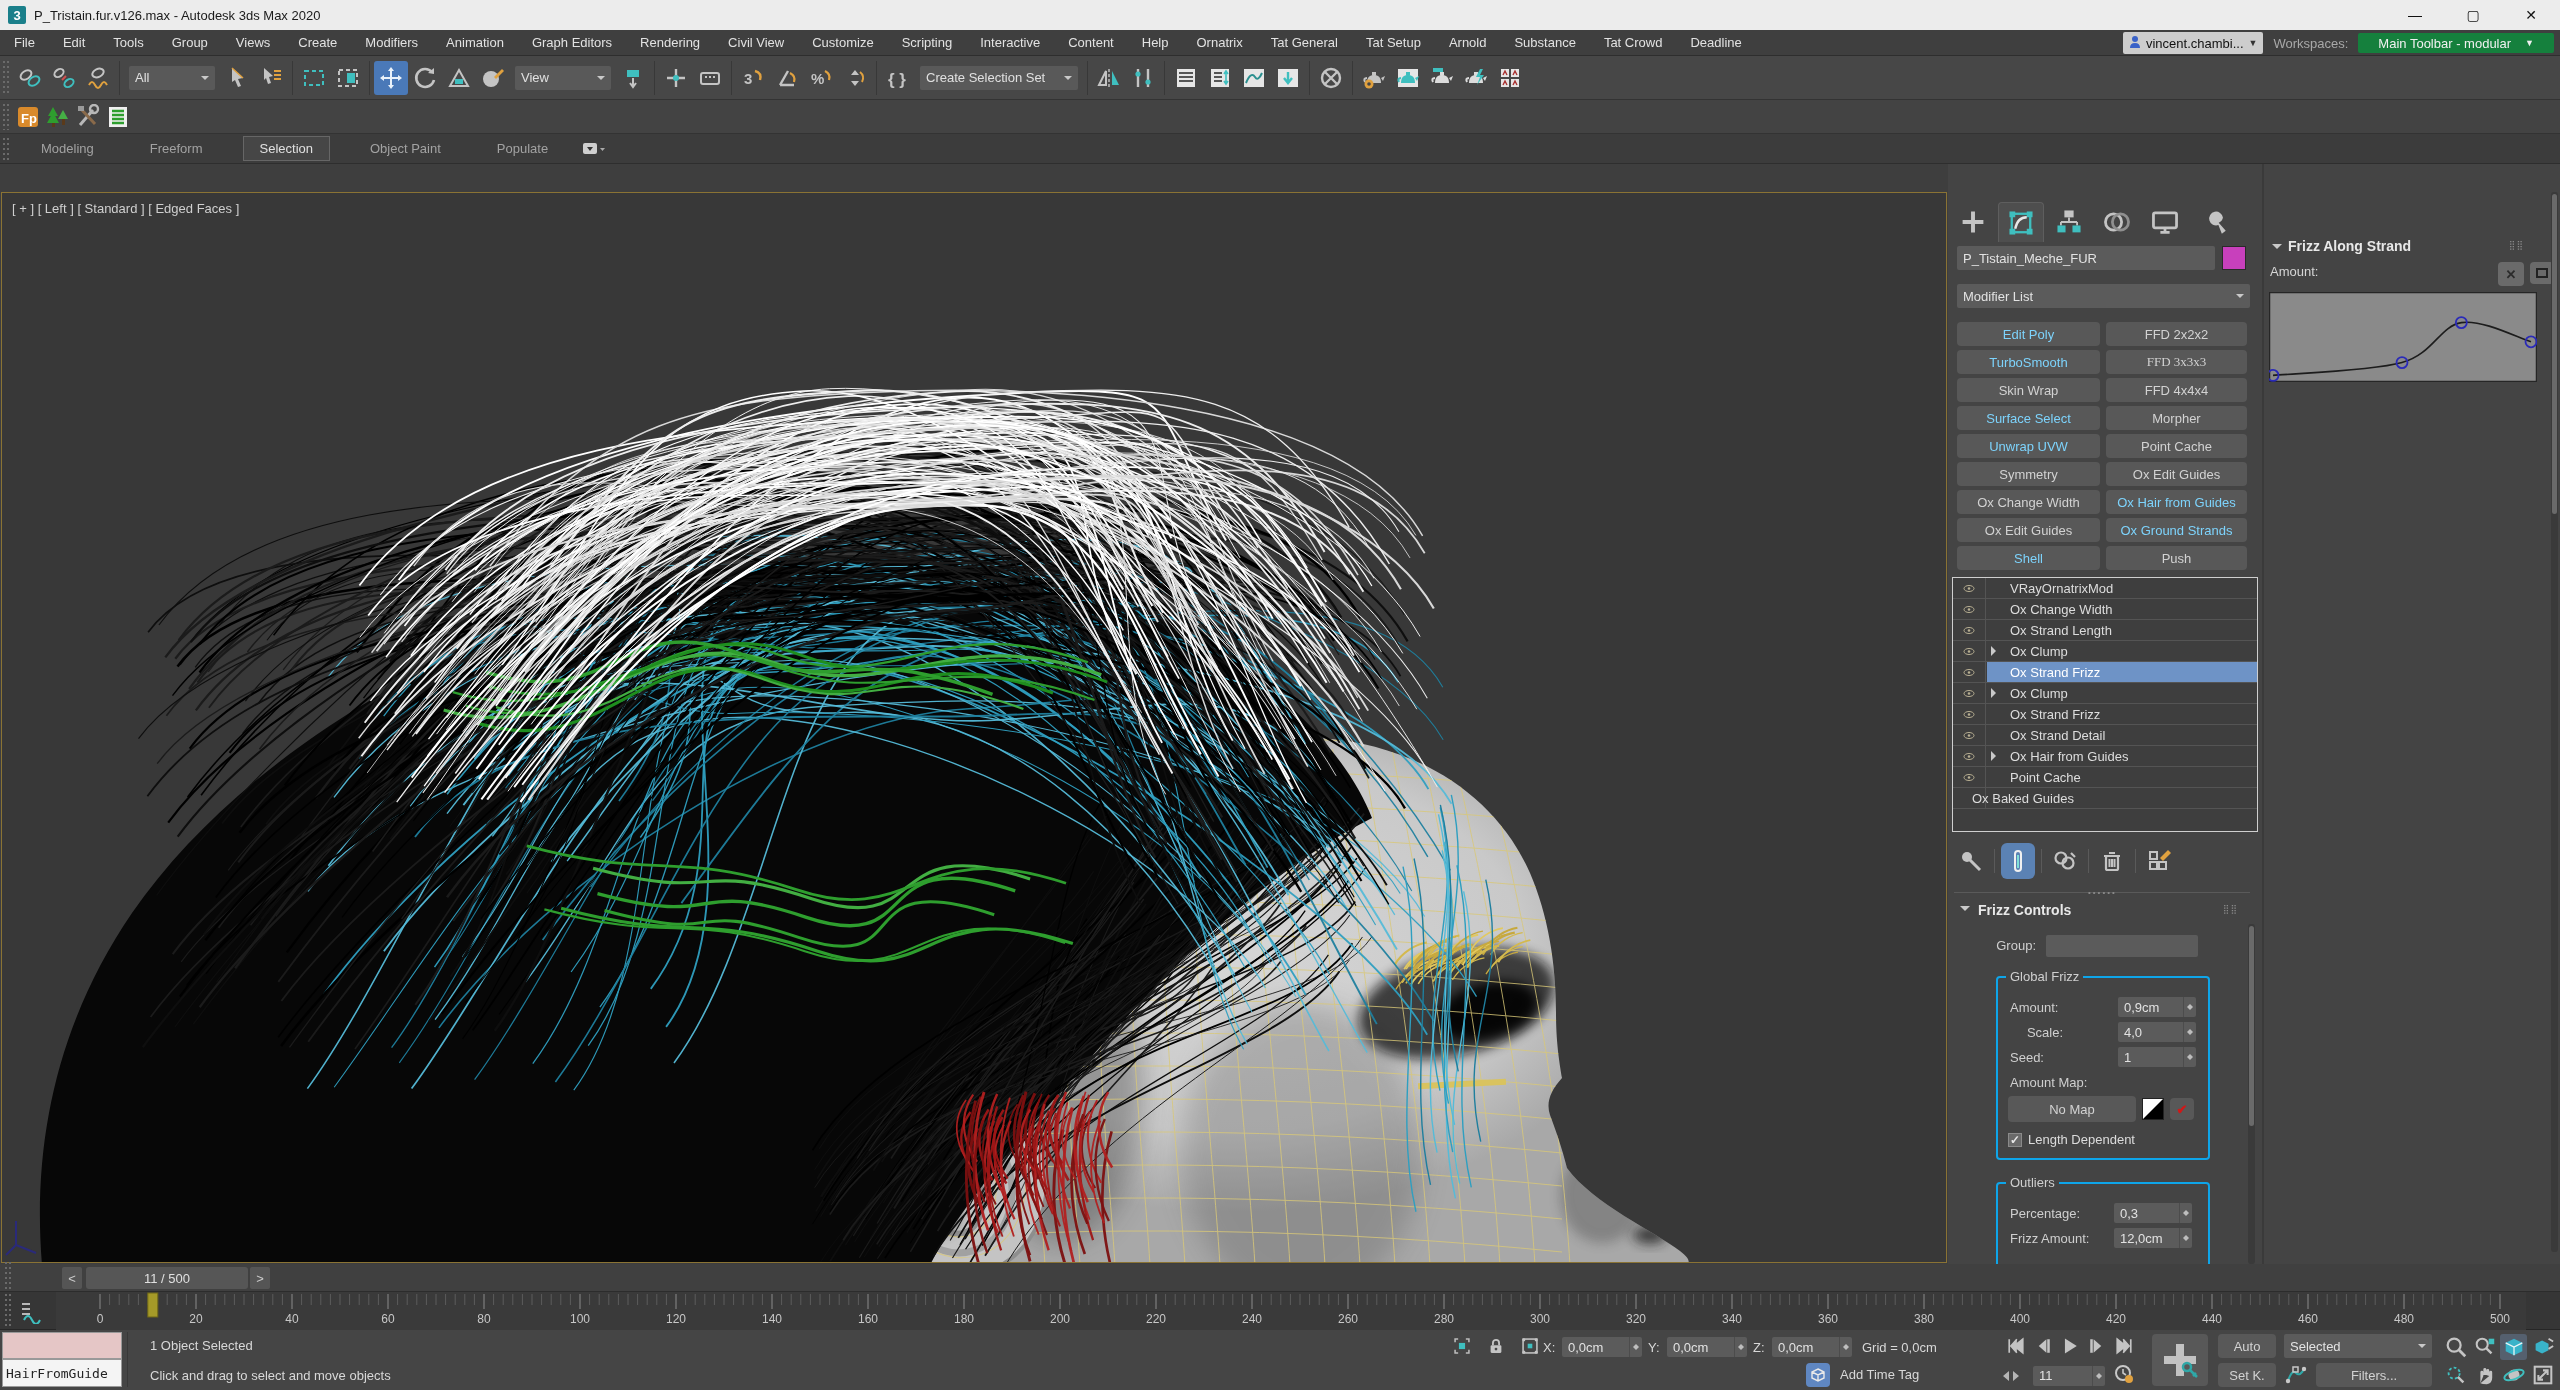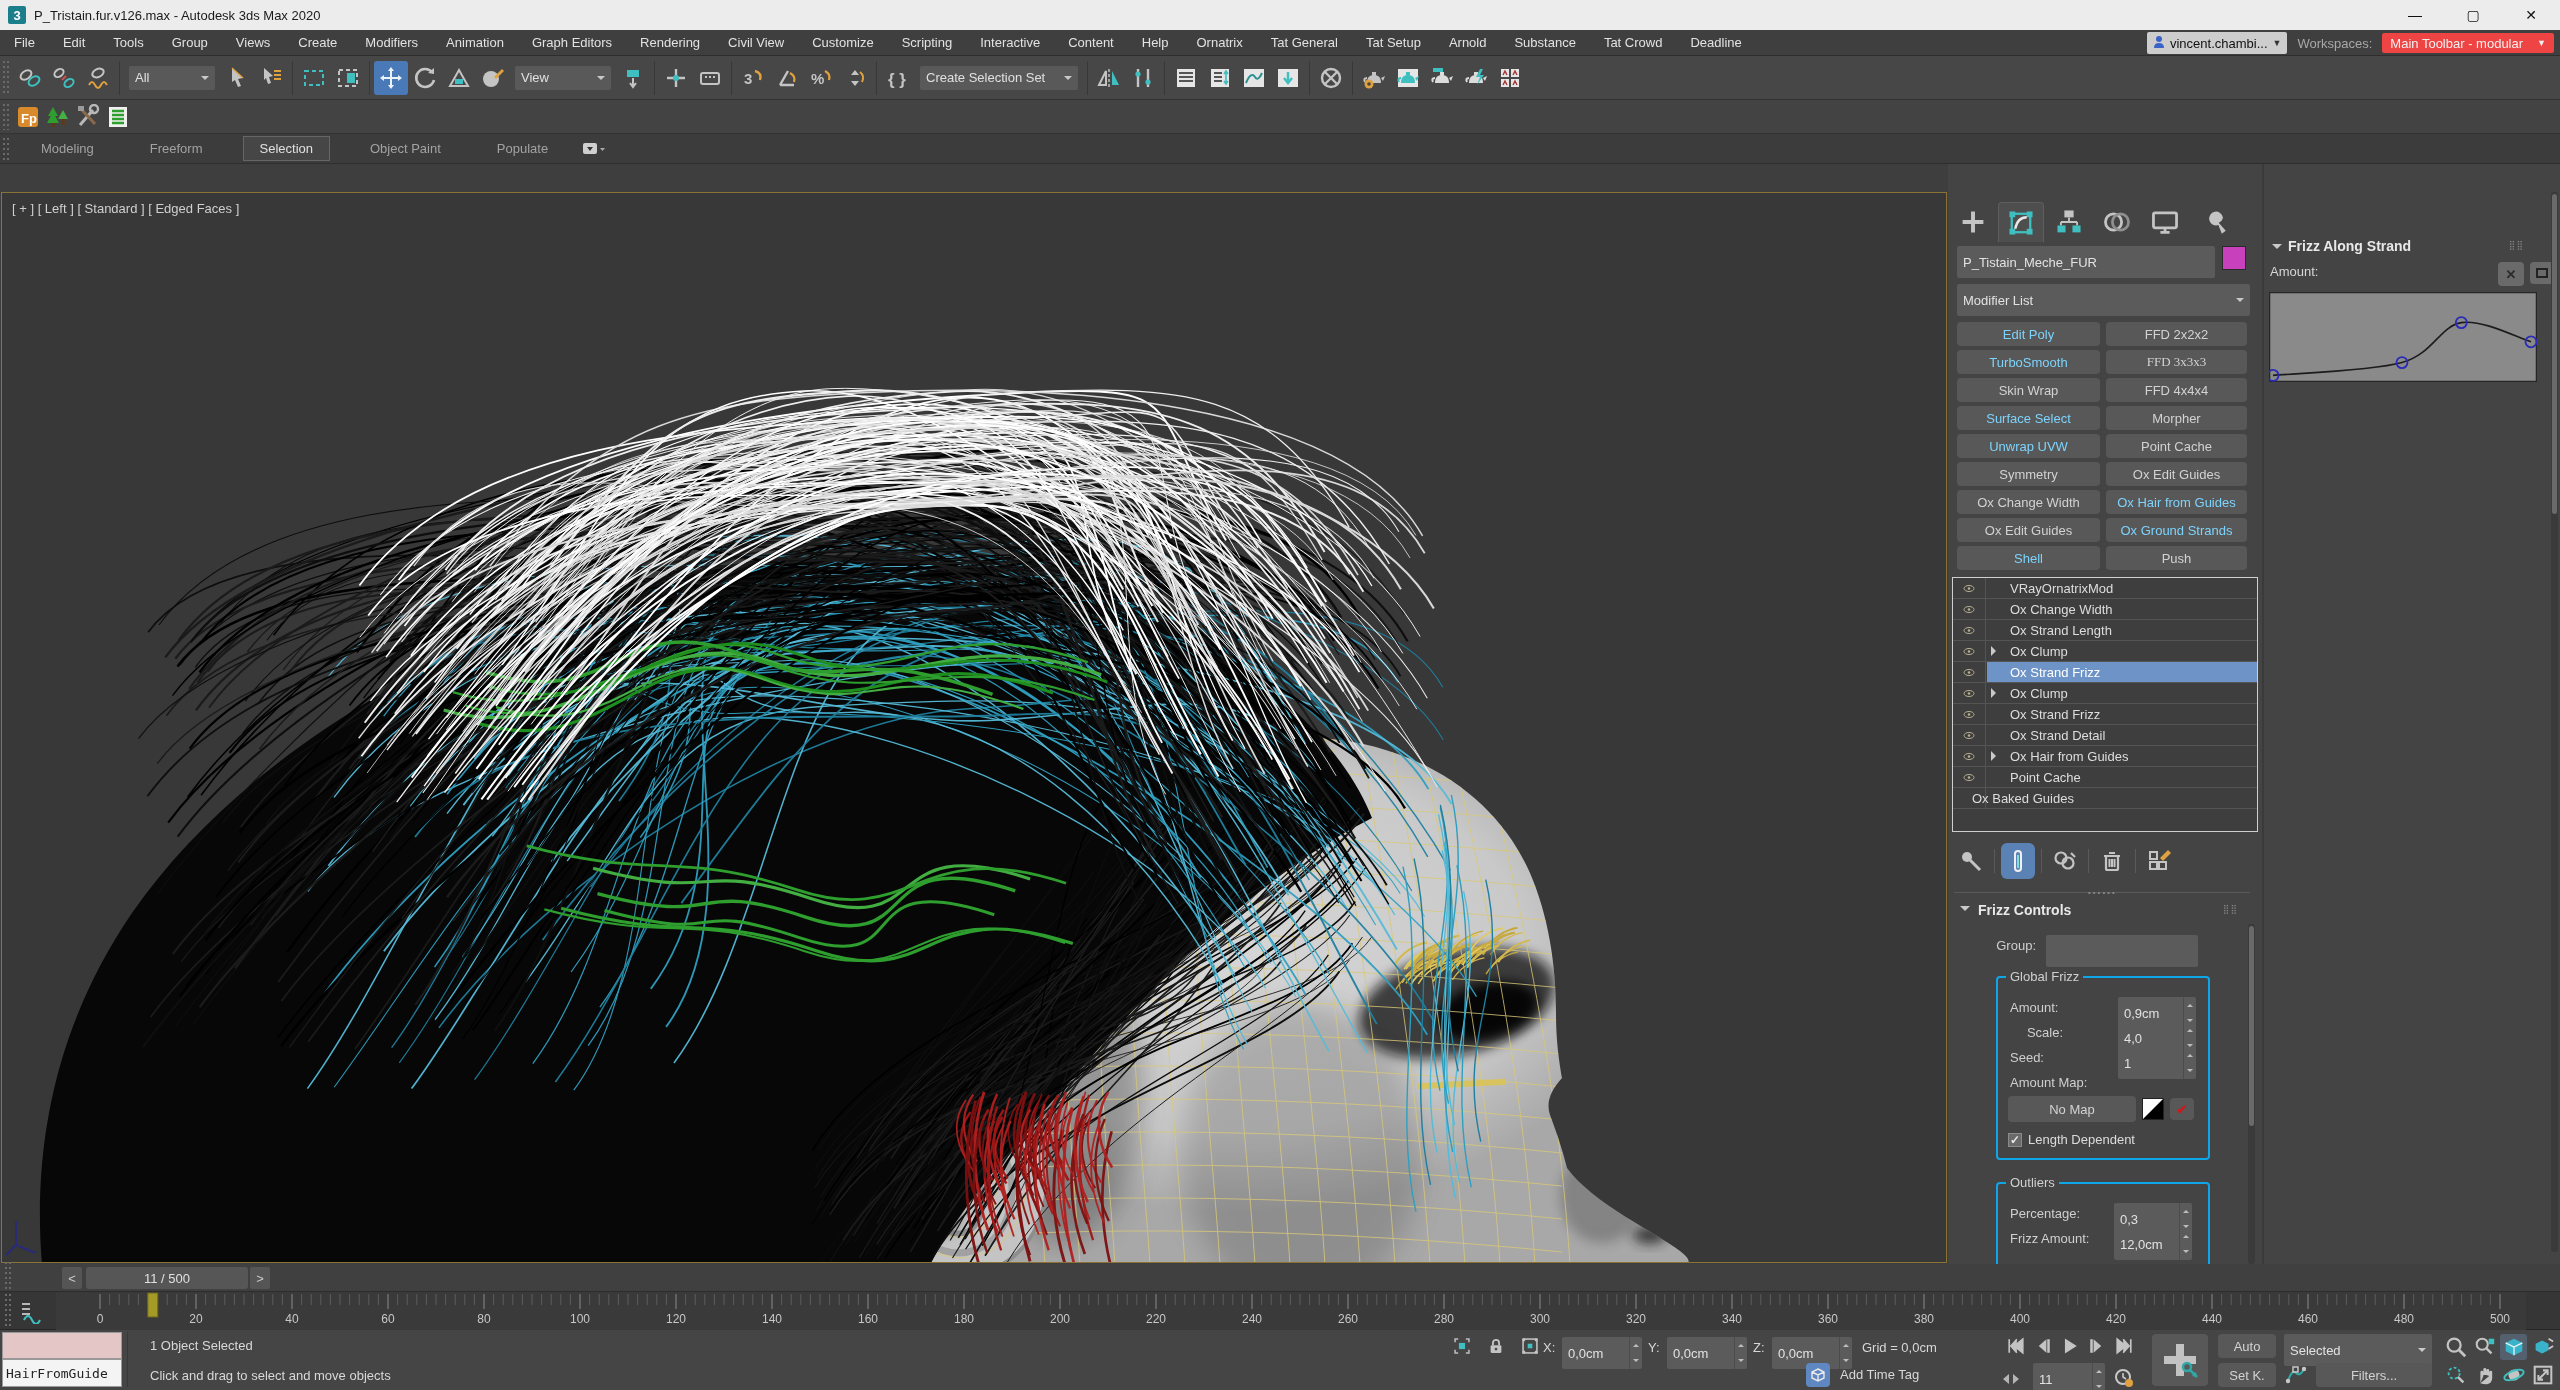--- a/index.html
+++ b/index.html
@@ -9,41 +9,41 @@
 
 #titlebar{left:0;top:0;width:2560px;height:30px;background:#ececec;color:#1a1a1a;display:flex;align-items:center}
 #app-icon{width:18px;height:18px;margin:0 8px 0 8px;background:#1a7f8a;color:#fff;font-weight:bold;font-size:13px;display:flex;align-items:center;justify-content:center;border-radius:2px}
 #win-controls{position:absolute;right:0;top:0;height:30px;display:flex}
 .winbtn{width:58px;height:30px;display:flex;align-items:center;justify-content:center;color:#111;font-size:14px}
 
 #menubar{left:0;top:30px;width:2560px;height:26px;background:#3f3f3f;border-bottom:1px solid #2e2e2e;display:flex;align-items:center}
 .menu-item{padding:0 14px;height:26px;display:flex;align-items:center;color:#e2e2e2}
 #menu-right{position:absolute;right:6px;top:30px;height:26px;display:flex;align-items:center;gap:10px}
 #user-chip{background:#cdcdcd;color:#111;height:22px;border-radius:2px;display:flex;align-items:center;padding:0 6px;gap:5px}
-#ws-dd{background:#ef4444;color:#f0f0f0;height:20px;display:flex;align-items:center;padding:0 8px;gap:14px;border-radius:2px}
+#ws-dd{background:#15803d;color:#f0f0f0;height:20px;display:flex;align-items:center;padding:0 20px;gap:14px;border-radius:2px}
 .dimlabel{color:#a8a8a8}
 
 #toolbar1{left:0;top:56px;width:2560px;height:44px;background:#474747;border-bottom:1px solid #333;display:flex;align-items:center}
 #toolbar2{left:0;top:100px;width:2560px;height:34px;background:#434343;border-bottom:1px solid #333;display:flex;align-items:center}
 .tb-handle{width:7px;height:34px;margin:0 3px;background:repeating-linear-gradient(to bottom,#6a6a6a 0 2px,transparent 2px 5px),repeating-linear-gradient(to bottom,#6a6a6a 0 2px,transparent 2px 5px);background-size:2px 100%,2px 100%;background-position:0 0,4px 0;background-repeat:repeat-y}
 .tb-sep{width:1px;height:34px;background:#383838;margin:0 4px}
 .tb-icon{width:34px;height:34px;display:flex;align-items:center;justify-content:center;border-radius:3px}
 .tb-icon.active{background:#4a79b8}
 .tb-dd{background:#595959;height:24px;border-radius:2px;margin:0 5px;display:flex;align-items:center;justify-content:space-between;padding:0 6px;color:#e0e0e0}
 .dd-arrow{width:0;height:0;border:4px solid transparent;border-top-color:#c9c9c9;margin-left:8px;transform:translateY(2px)}
 
 #ribbon{left:0;top:134px;width:2560px;height:30px;background:#3c3c3c;border-bottom:1px solid #2e2e2e;display:flex;align-items:center}
 .ribbon-tab{padding:4px 16px;color:#a2a2a2;margin:2px 12px}
 .ribbon-tab.active{background:#464646;border:1px solid #666;color:#e0e0e0}
 
 #viewport{left:1px;top:192px;width:1946px;height:1071px;background:#383838;border:1px solid #8a7334}
 #vp-label{position:absolute;left:10px;top:8px;color:#cfcfcf;font-size:13px}
 
 #rightpanel{left:1948px;top:164px;width:612px;height:1100px;background:#444}
-.field{background:#5b5b5b;border-radius:2px;color:#e2e2e2;display:flex;align-items:center;padding:16px 6px;overflow:hidden}
+.field{background:#5b5b5b;border-radius:2px;color:#e2e2e2;display:flex;align-items:center;padding:8px 6px;overflow:hidden}
 .spin{position:absolute;right:0;top:0;width:13px;height:100%;border-left:1px solid #4c4c4c}
 .spin::before{content:"";position:absolute;left:3px;top:4px;border:3.5px solid transparent;border-bottom-color:#bdbdbd}
 .spin::after{content:"";position:absolute;left:3px;bottom:4px;border:3.5px solid transparent;border-top-color:#bdbdbd}
 .btn3d{background:#585858;border-radius:4px;color:#d2d2d2;display:flex;align-items:center;justify-content:center;font-size:13px}
 .btn3d.dim{color:#7dd3fc}
 .gbox{position:absolute;border:2px solid #0ea5e9;border-radius:4px}
 .glegend{position:absolute;top:-9px;left:8px;background:#444;padding:0 4px;color:#cfcfcf}
 .cp-row-label{position:absolute;color:#cfcfcf;text-align:right}
 #stack{position:absolute;left:4px;top:413px;width:306px;height:255px;border:1px solid #cfcfcf;background:#3e3e3e}
 .stack-row{position:relative;height:21px;border-bottom:1px solid #545454;display:flex;align-items:center}

